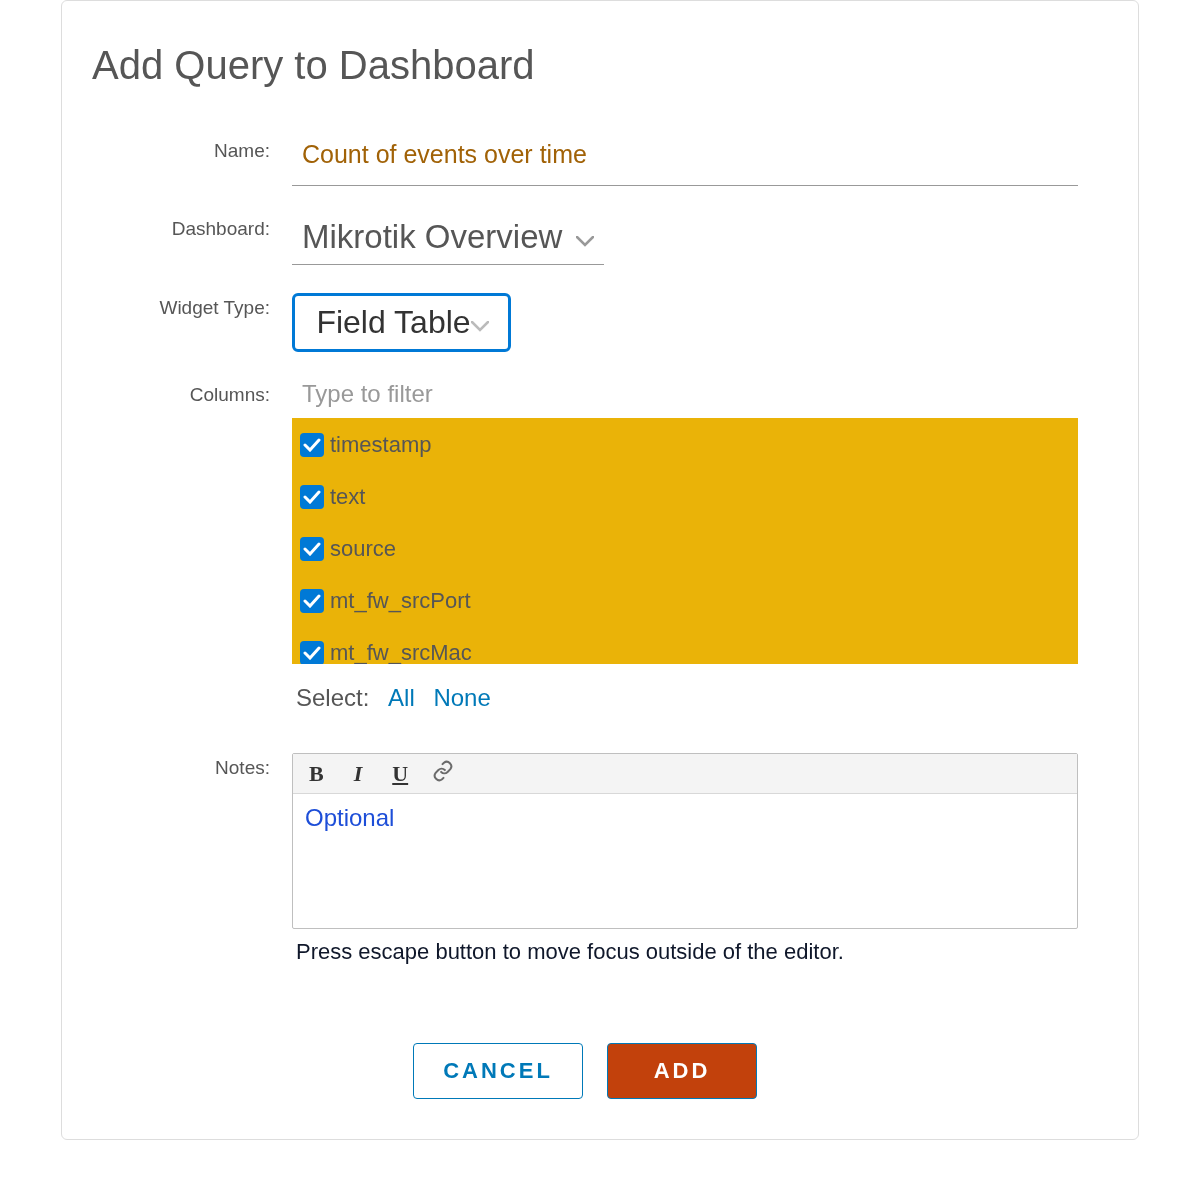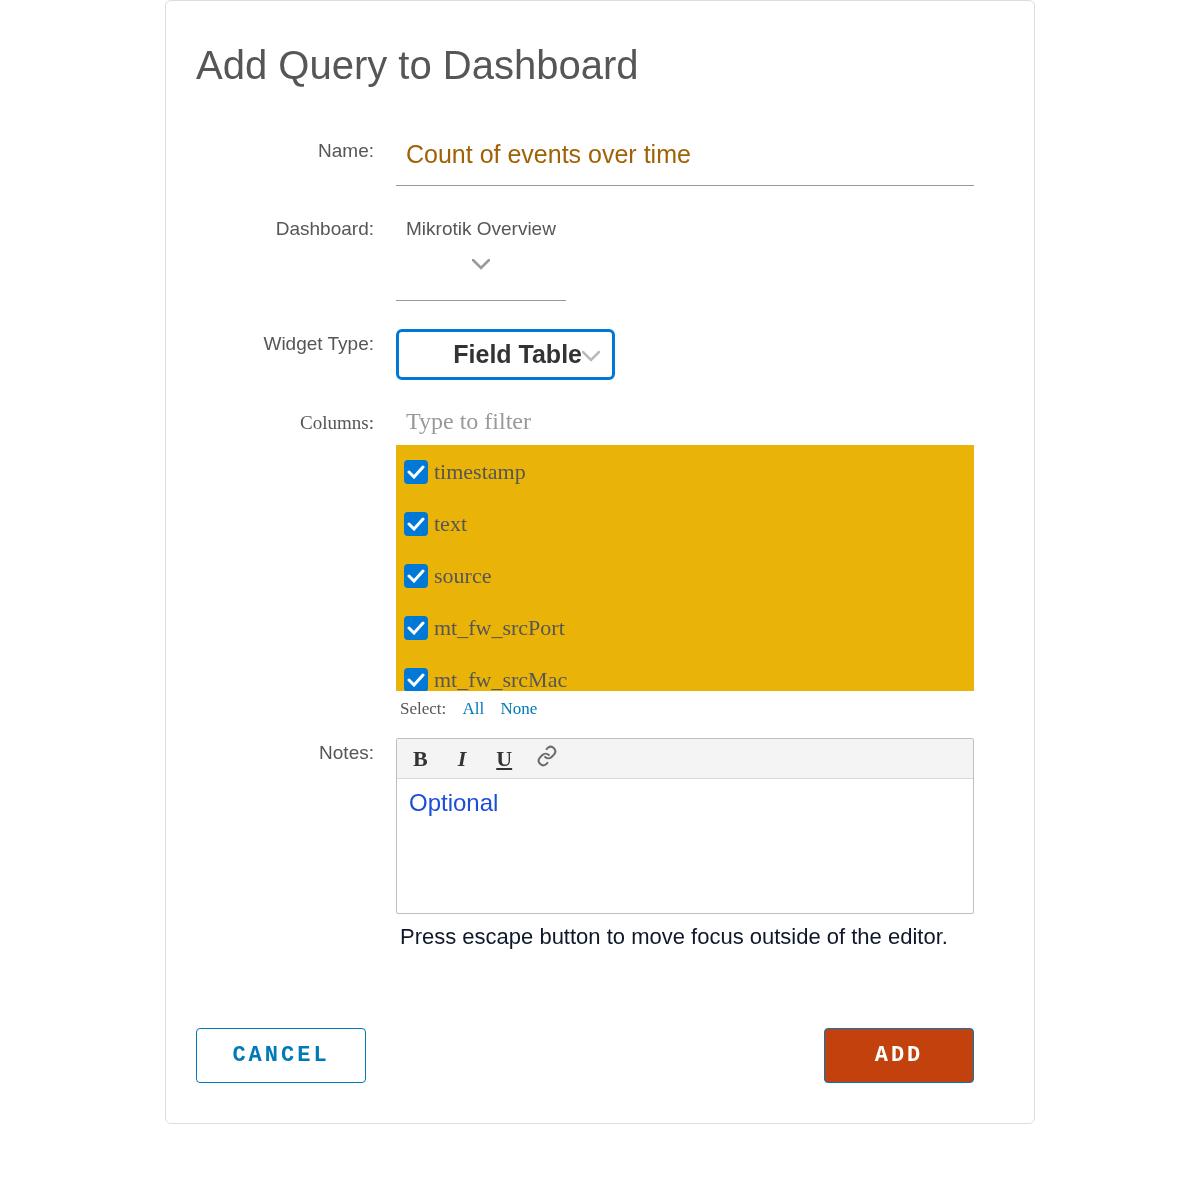--- a/index.html
+++ b/index.html
@@ -5,21 +5,21 @@
     * { box-sizing: border-box; margin: 0; padding: 0; }
     body {
       font-family: -apple-system, BlinkMacSystemFont, "Segoe UI", Helvetica, Arial, sans-serif;
       background: #fff;
       color: #565656;
       width: 1200px;
       height: 1184px;
       overflow: hidden;
     }
     .dialog {
-      width: 870px;
+      width: 1078px;
       margin: 0 auto;
       background: #fff;
       border: 1px solid #ddd;
       border-radius: 6px;
       padding: 42px 60px 40px 30px;
       position: relative;
     }
     .dialog-title {
       font-size: 40px;
       font-weight: 400;
@@ -52,44 +52,42 @@
       color: #a16207;
       padding: 4px 10px 16px 10px;
       background: transparent;
       outline: none;
       font-family: inherit;
     }
     .dashboard-select {
       display: inline-flex;
       align-items: center;
       border-bottom: 1px solid #999;
-      font-size: 19px;
-      color: #565656;
-      padding: 4px 10px 24px 10px;
+      font-size: 33px;
+      color: #565656;
+      padding: 4px 10px 8px 10px;
       cursor: pointer;
       gap: 14px;
-      flex-direction: column;
     }
     .chevron-down {
       width: 18px;
       height: 12px;
       display: inline-block;
     }
     .widget-select {
       display: inline-flex;
       align-items: center;
-      justify-content: flex-end;
+      justify-content: center;
       border: 3px solid #0079d6;
       border-radius: 6px;
-      font-size: 25px;
+      font-size: 32px;
       color: #333;
       padding: 8px 12px 8px 14px;
       cursor: pointer;
       width: 219px;
-      font-weight: bold;
     }
     .columns-wrap {
       flex: 1;
     }
     .filter-input {
       width: 100%;
       border: none;
       font-size: 24px;
       color: #999;
       padding: 0 10px 10px 10px;
@@ -122,23 +120,23 @@
       height: 24px;
       background: #0079d6;
       border-radius: 4px;
       display: flex;
       align-items: center;
       justify-content: center;
       flex-shrink: 0;
     }
     .checkbox svg { width: 18px; height: 14px; }
     .select-row {
-      font-size: 17px;
-      color: #565656;
-      padding: 8px 0 0 4px;
+      font-size: 24px;
+      color: #565656;
+      padding: 20px 0 0 4px;
     }
     .select-row a {
       color: #0079b8;
       text-decoration: none;
       margin-left: 12px;
       cursor: pointer;
     }
     .notes-editor {
       border: 1px solid #bfbfbf;
       border-radius: 2px;
@@ -169,24 +167,23 @@
       font-size: 24px;
       color: #1d4ed8;
     }
     .notes-hint {
       font-size: 22px;
       color: #0f172a;
       padding: 10px 0 0 4px;
     }
     .dialog-footer {
       display: flex;
-      justify-content: space-between;
+      justify-content: center;
       gap: 24px;
       margin-top: 78px;
-      font-family: Liberation Mono, monospace;
     }
     .btn {
       font-size: 22px;
       font-weight: 600;
       letter-spacing: 3px;
       padding: 14px 0;
       cursor: pointer;
       text-align: center;
       width: 170px;
     }
@@ -238,21 +235,21 @@
         <span>Field Table</span>
         <span>
           <svg class="chevron-down" viewBox="0 0 18 12">
               <path d="M1 1 L9 9 L17 1" stroke="#bbb" stroke-width="2.5" fill="none" stroke-linecap="round"></path>
             </svg>
         </span>
       </div>
     </div>
   </div>
 
-  <div class="form-row" style="margin-bottom:19px;font-family:Liberation Serif, serif;">
+  <div class="form-row" style="margin-bottom:41px;">
     <div class="form-label">Columns:</div>
     <div class="columns-wrap">
       <input class="filter-input" type="text" placeholder="Type to filter" style="">
       <div class="columns-list">
         <div class="column-item">
           <span class="checkbox">
               <svg viewBox="0 0 18 14">
                 <path d="M2 7 L7 12 L16 2" stroke="#fff" stroke-width="3" fill="none" stroke-linecap="round"></path>
               </svg>
             </span>

